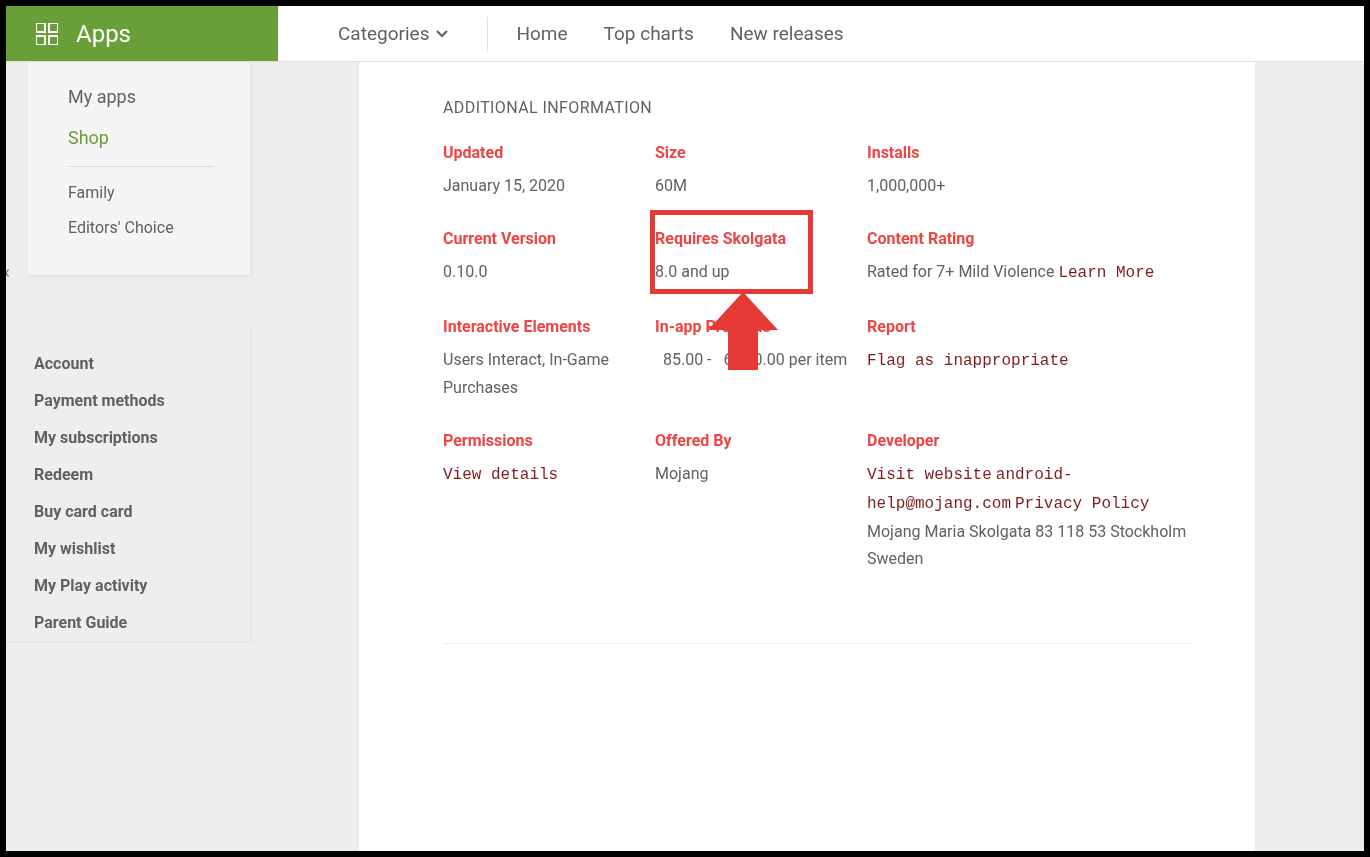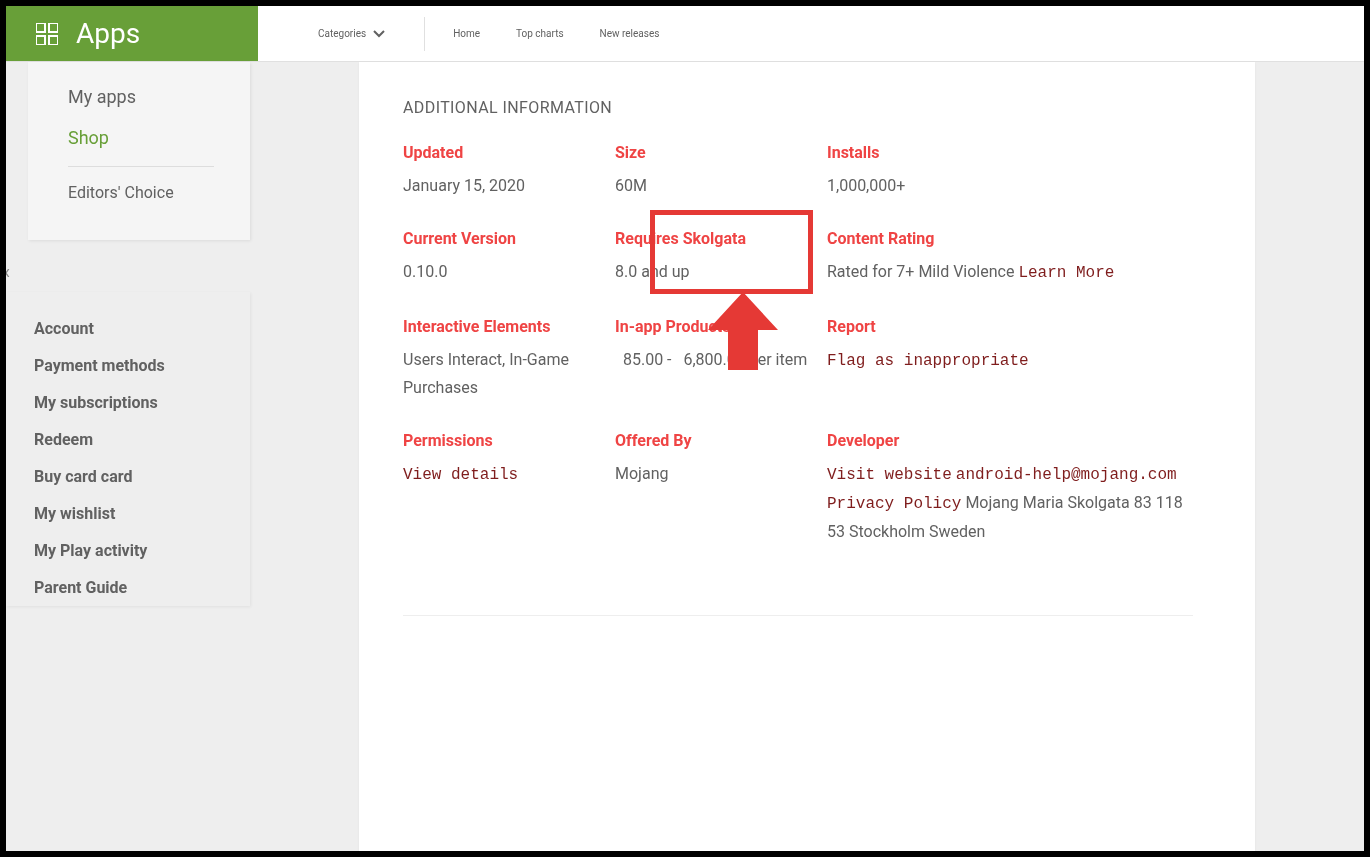--- a/index.html
+++ b/index.html
@@ -1,35 +1,35 @@
 <!DOCTYPE html>
 <html><head>
 <meta charset="utf-8">
 <style>
   * { box-sizing: border-box; margin: 0; padding: 0; }
   body { font-family: Roboto, Arial, sans-serif; background: #fff; width: 1370px; height: 857px; border: 6px solid #000; position: relative; overflow: hidden; }
   .topbar { height: 56px; display: flex; align-items: stretch; border-bottom: 1px solid #e0e0e0; }
-  .brand { width: 252px; background: #689f38; display: flex; align-items: center; padding-left: 30px; gap: 18px; color: #fff; font-size: 28px; font-weight: 400; }
+  .brand { width: 272px; background: #689f38; display: flex; align-items: center; padding-left: 30px; gap: 18px; color: #fff; font-size: 24px; font-weight: 400; }
   .brand svg { flex-shrink: 0; }
-  .topnav { flex: 1; display: flex; align-items: center; padding-left: 60px; color: #616161; font-size: 10px; }
+  .topnav { flex: 1; display: flex; align-items: center; padding-left: 60px; color: #616161; font-size: 19px; }
   .topnav .cats { display: flex; align-items: center; gap: 6px; padding-right: 38px; border-right: 1px solid #e0e0e0; height: 34px; cursor: pointer; }
   .topnav .links { display: flex; gap: 36px; padding-left: 28px; }
   .topnav .links span { cursor: pointer; }
   .content-wrap { display: flex; height: calc(100% - 56px); }
   .sidecol { width: 244px; background: #eee; position: relative; }
   .side-upper { background: #f5f5f5; padding: 14px 0 30px 0; margin-left: 22px; box-shadow: 1px 1px 3px rgba(0,0,0,0.08); }
   .side-upper .item { padding: 10px 0 10px 40px; font-size: 18px; color: #616161; cursor: pointer; }
   .side-upper .item.active { color: #689f38; }
   .side-upper hr { margin: 8px 36px 8px 40px; border: none; border-top: 1px solid #ddd; }
   .side-upper .sub { padding: 8px 0 8px 40px; font-size: 16px; color: #616161; cursor: pointer; }
   .caret-back { position: absolute; left: -2px; top: 198px; color: #888; font-size: 20px; cursor: pointer; }
   .side-lower { background: #eee; padding: 18px 0 0 0; margin-top: 0; box-shadow: 1px 1px 3px rgba(0,0,0,0.06); font-weight: bold; }
   .side-lower .litem { padding: 9px 0 9px 28px; font-size: 16px; color: #616161; cursor: pointer; }
   .main { flex: 1; background: #eee; display: flex; justify-content: center; }
-  .card { width: 896px; background: #fff; margin-top: 0; padding: 36px 62px 60px 44px; box-shadow: 0 1px 2px rgba(0,0,0,0.06); }
+  .card { width: 896px; background: #fff; margin-top: 0; padding: 36px 62px 60px 84px; box-shadow: 0 1px 2px rgba(0,0,0,0.06); }
   .card h2 { font-size: 16px; font-weight: 400; color: #616161; letter-spacing: 0.4px; margin-bottom: 26px; }
   .info-grid { display: grid; grid-template-columns: 212px 212px 1fr; column-gap: 0; row-gap: 30px; }
   .cell .label { font-size: 16px; font-weight: 700; color: #ef4444; margin-bottom: 10px; }
   .cell .value { font-size: 16px; color: #616161; line-height: 1.7; }
   .cell .value a, .link { color: #7f1d1d; text-decoration: none; cursor: pointer; font-family: Liberation Mono, monospace; }
   .highlight-box { position: absolute; border: 5px solid #e53935; pointer-events: none; }
   .highlight-arrow { position: absolute; pointer-events: none; }
   hr.bottom { margin-top: 70px; border: none; border-top: 1px solid #eee; }
 </style>
 </head>
@@ -60,20 +60,21 @@
   </div>
 </div>
 
 <div class="content-wrap">
   <div class="sidecol">
     <span class="caret-back">‹</span>
     <div class="side-upper">
       <div class="item">My apps</div>
       <div class="item active">Shop</div>
       <hr>
+      <div class="sub">Family</div>
       <div class="sub">Editors' Choice</div>
     </div>
     <div style="height:52px"></div>
     <div class="side-lower">
       <div class="litem">Account</div>
       <div class="litem">Payment methods</div>
       <div class="litem">My subscriptions</div>
       <div class="litem">Redeem</div>
       <div class="litem">Buy card card</div>
       <div class="litem">My wishlist</div>

